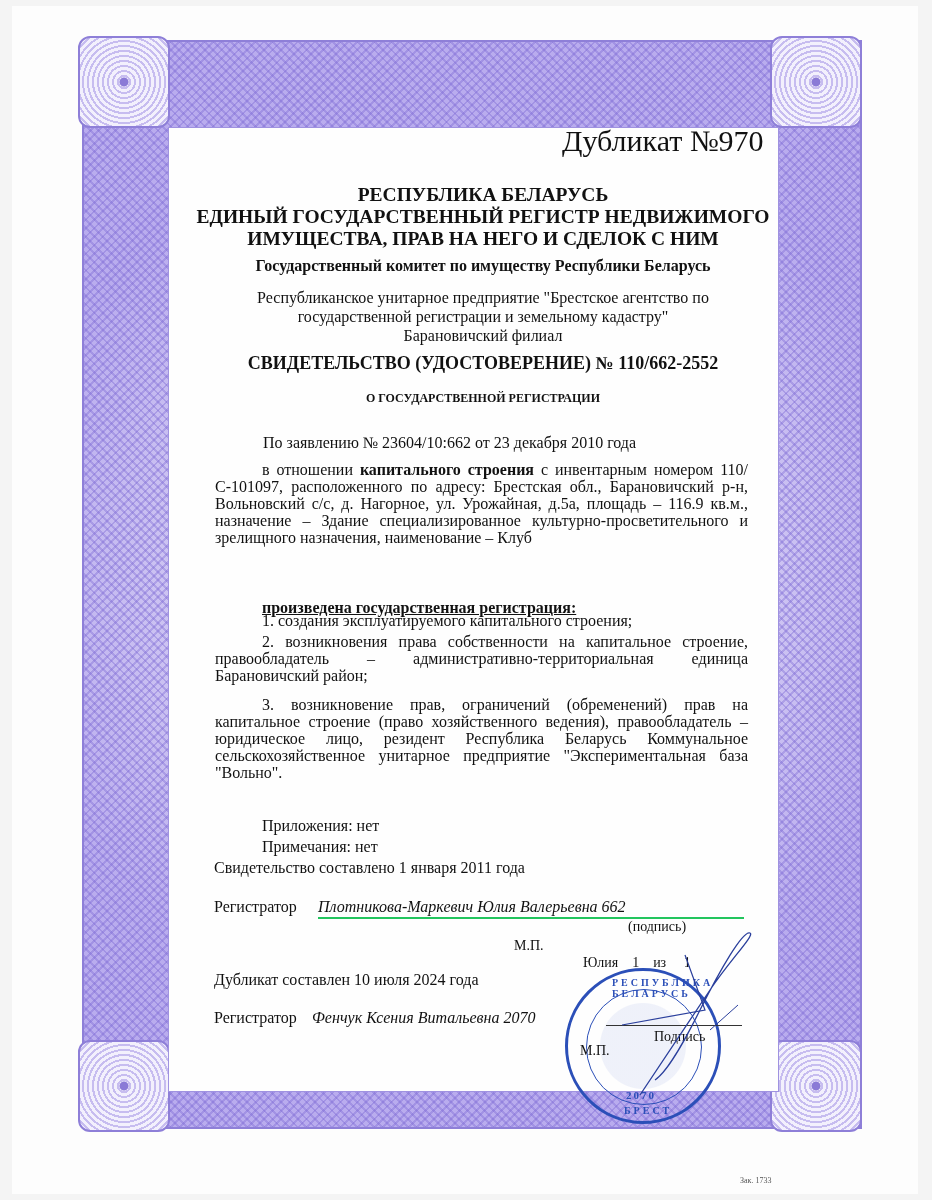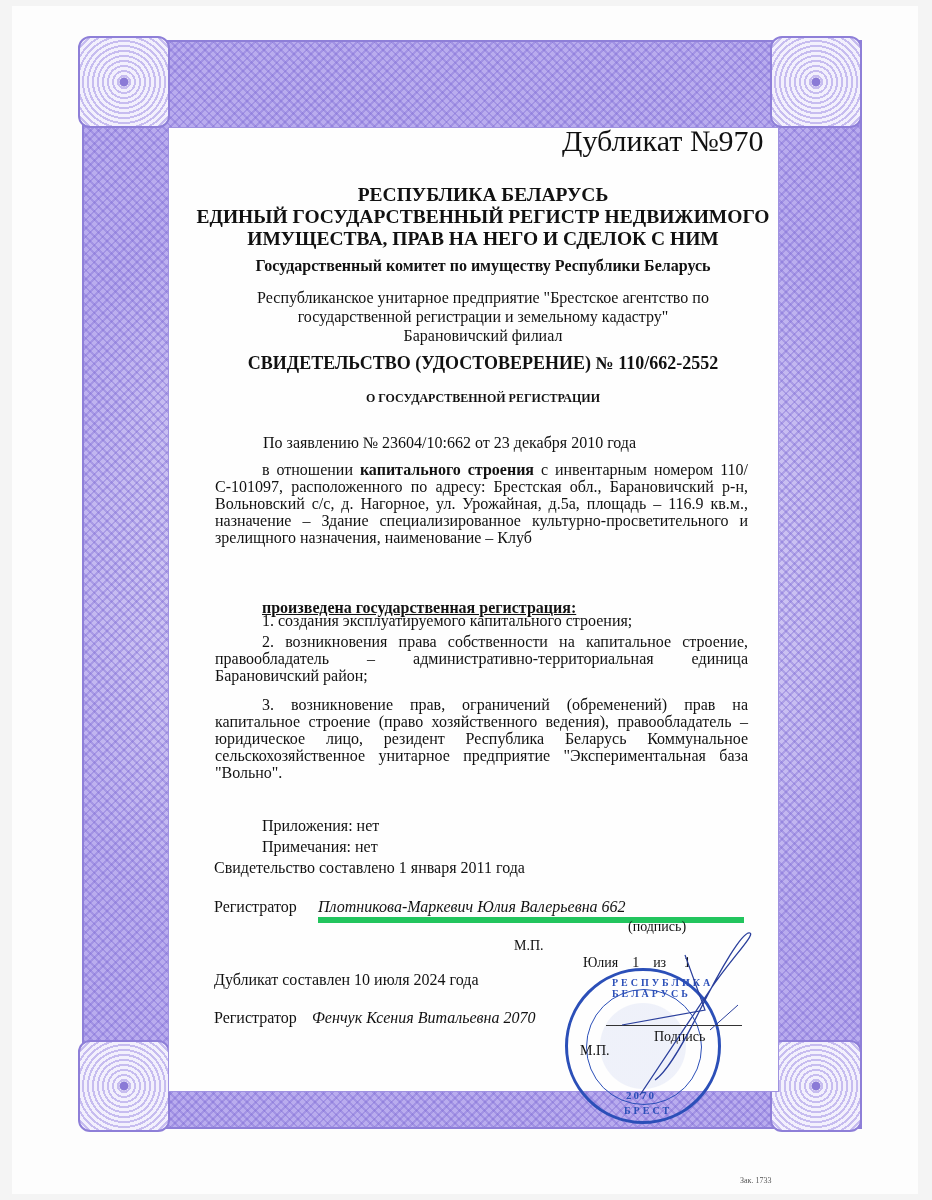--- a/index.html
+++ b/index.html
@@ -39,21 +39,21 @@
   .abs { position:absolute; white-space:nowrap;margin-top:8px; }
   .dup { left:562px; top:116px; font-size:30px; }
   .center { position:absolute; left:168px; width:630px; text-align:center; }
   .h-bold { font-weight:bold; font-size:19.5px; line-height:22px; }
   .h-sub { font-weight:bold; font-size:16px; }
   .t { font-size:16px; line-height:21px; }
   .para { position:absolute; left:215px; width:533px; font-size:16px; line-height:17px; text-align:justify; }
   .indent { text-indent:47px; }
   .b { font-weight:bold; }
   .i { font-style:italic; }
-  .uline { border-bottom:6px solid #22c55e; }
+  .uline { border-bottom:2px solid #22c55e; }
   .stamp {
     position:absolute; left:565px; top:968px; width:156px; height:156px; border-radius:50%;
     border:3px solid #2b4fb8; box-sizing:border-box;
     background:radial-gradient(circle, rgba(60,90,200,0.08) 0 40%, transparent 41%);
   }
   .stamp-inner {
     position:absolute; left:18px; top:18px; width:114px; height:114px; border-radius:50%;
     border:1.5px solid #2b4fb8;
   }
   .stamp-text { position:absolute; color:#2b4fb8; font-size:10px; font-weight:bold; }

